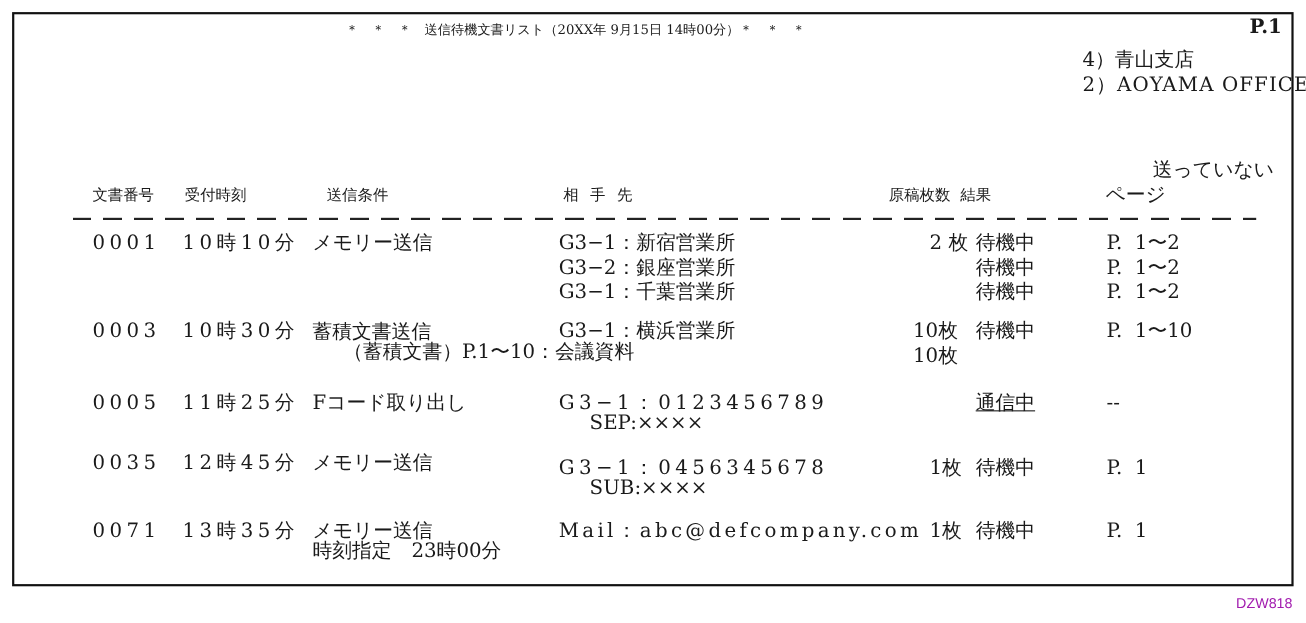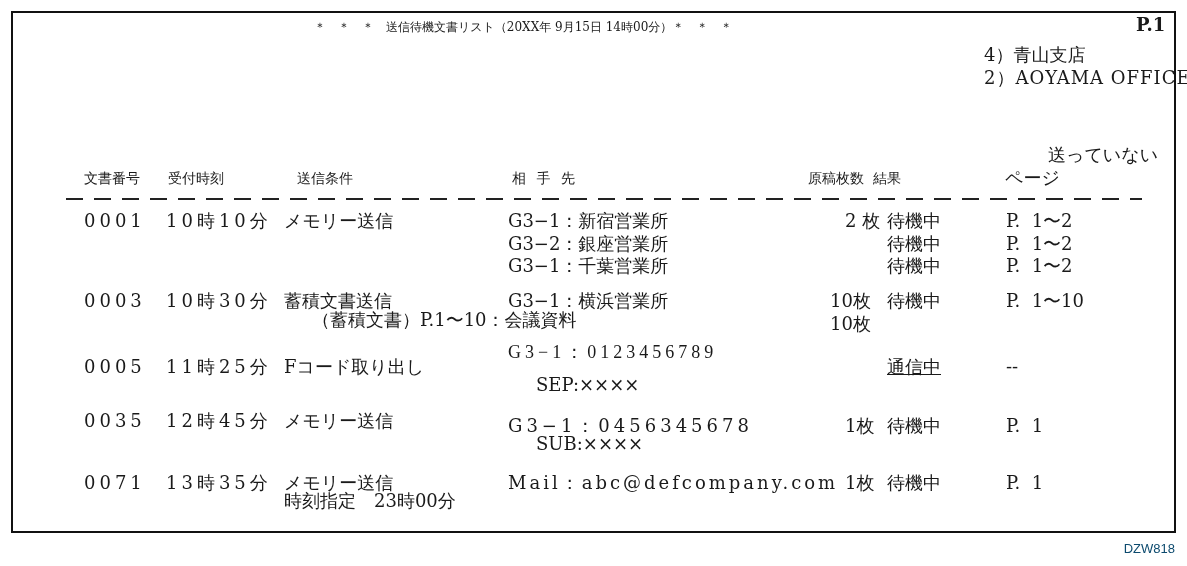--- a/index.html
+++ b/index.html
@@ -6,21 +6,21 @@
   body { width:1187px; height:566px; position:relative; overflow:hidden;
          font-family:"DejaVu Serif","Liberation Serif",serif; color:#1a1a1a; }
   .frame { position:absolute; left:11px; top:11px; width:1161px; height:518px;
            border:2px solid #111; box-sizing:content-box; }
   .t { position:absolute; white-space:pre; font-size:18px; line-height:16px; }
   .title { font-size:12px; line-height:20px; }
   .hdr { font-size:14px; }
   .dash { position:absolute; top:198px; left:66px; width:1076px; height:2px;
           background:repeating-linear-gradient(to right,#222 0 17px,transparent 17px 28px); }
   .code { position:absolute; right:12px; bottom:10px; font-family:"Liberation Sans",sans-serif;
-          font-size:13px; color:#0c4a6e; }
+          font-size:13px; color:#a21caf; }
   .spaced { letter-spacing:4px; }
 </style>
 </head>
 <body>
 
 <div class="frame"></div>
 
 <div class="t title" style="left:314px;top:17px;">＊　＊　＊　送信待機文書リスト（20XX年 9月15日 14時00分）＊　＊　＊</div>
 <div class="t" style="left:1136px;top:17px;font-weight:bold;">P.1</div>
 <div class="t" style="left:984px;top:47px;">4）青山支店</div>
@@ -61,21 +61,21 @@
   <div class="t" style="left:830px;top:293px;">10枚</div>
   <div class="t" style="left:830px;top:316px;">10枚</div>
   <div class="t" style="left:887px;top:293px;">待機中</div>
   <div class="t" style="left:1006px;top:293px;">P.  1〜10</div>
 </div>
 
 <div>
   <div class="t spaced" style="left:84px;top:359px;">0005</div>
   <div class="t spaced" style="left:166px;top:359px;">11時25分</div>
   <div class="t" style="left:284px;top:359px;">Fコード取り出し</div>
-  <div class="t spaced" style="left:508px;top:344px;font-family:Liberation Serif, serif;">G3−1：0123456789</div>
+  <div class="t spaced" style="left:508px;top:359px;">G3−1：0123456789</div>
   <div class="t" style="left:536px;top:377px;">SEP:××××</div>
   <div class="t" style="left:887px;top:359px;text-decoration:underline;">通信中</div>
   <div class="t" style="left:1006px;top:359px;">--</div>
 </div>
 
 <div>
   <div class="t spaced" style="left:84px;top:413px;">0035</div>
   <div class="t spaced" style="left:166px;top:413px;">12時45分</div>
   <div class="t" style="left:284px;top:413px;">メモリー送信</div>
   <div class="t spaced" style="left:508px;top:418px;">G3−1：0456345678</div>

